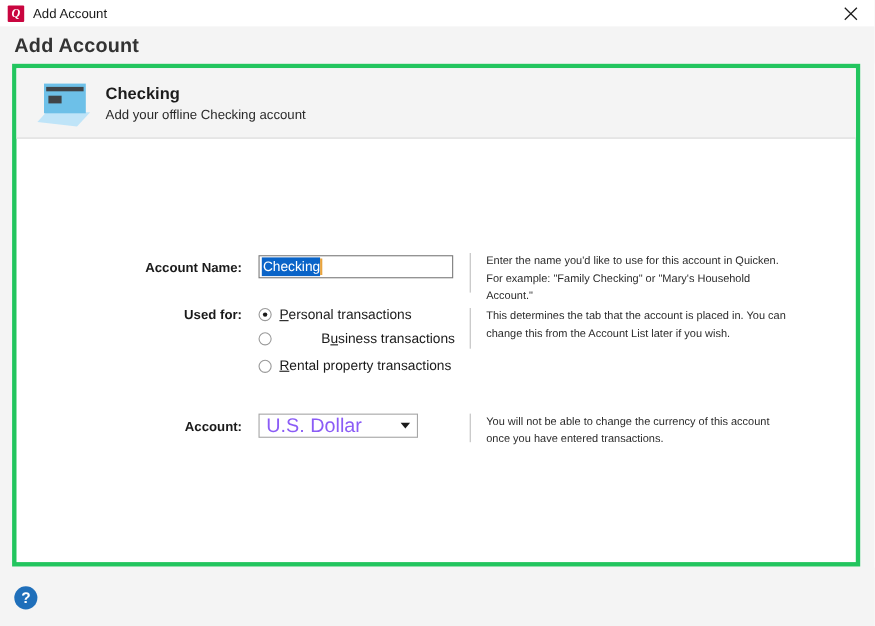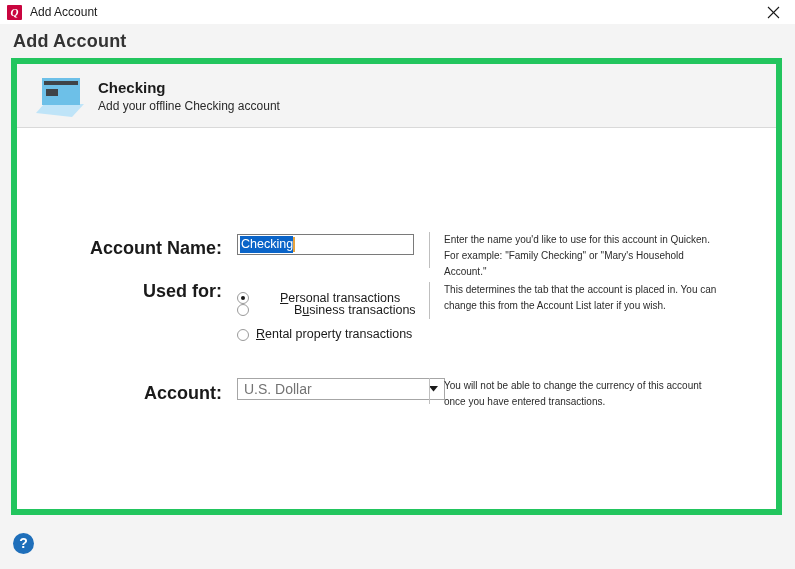--- a/index.html
+++ b/index.html
@@ -71,21 +71,21 @@
   }
 
   
   .panel {
     position: absolute;
     left: 11px;
     top: 58px;
     width: 771px;
     height: 457px;
     background: #ffffff;
-    border: 6px solid #22c55e;
+    border: 4px solid #22c55e;
     box-sizing: border-box;
   }
   .panel-header {
     height: 64px;
     background: #f4f4f4;
     border-bottom: 1px solid #d9d9d9;
     display: flex;
     align-items: center;
     padding-left: 17px;
     box-sizing: border-box;
@@ -108,21 +108,21 @@
     font-size: 12px;
     color: #2a2a2a;
   }
 
   
   .form-area { position: relative; }
 
   .field-label {
     position: absolute;
     text-align: right;
-    font-size: 18px;
+    font-size: 12px;
     font-weight: bold;
     color: #1a1a1a;
     width: 150px;
     left: 55px;
   }
 
   .text-input {
     position: absolute;
     left: 220px;
     width: 177px;
@@ -179,29 +179,29 @@
     margin-left: 7px;
     font-size: 12.5px;
     color: #1a1a1a;
     white-space: nowrap;
   }
   .mn { text-decoration: underline; }
 
   .select-box {
     position: absolute;
     left: 220px;
-    width: 208px;
+    width: 145px;
     height: 22px;
     border: 1px solid #a6a6a6;
     background: #ffffff;
     box-sizing: border-box;
     display: flex;
     align-items: center;
-    font-size: 14px;
-    color: #737373;
+    font-size: 18px;
+    color: #8b5cf6;
   }
   .select-value { padding-left: 6px; flex: 1; }
   .select-arrow {
     width: 21px;
     height: 20px;
     display: flex;
     align-items: center;
     justify-content: center;
     flex: 0 0 auto;
   }
@@ -291,21 +291,21 @@
       <span class="caret"></span>
     </div>
 
     <div class="help-block" style="top:104px;">
       <div class="help-rule" style="height:36px;"></div>
       <div class="help-text">Enter the name you'd like to use for this account in Quicken. For example: "Family Checking" or "Mary's Household Account."</div>
     </div>
 
     <div class="field-label" style="top:153px;text-align:right;">Used for:</div>
 
-    <div class="radio-row" style="top:162px;gap:24px;">
+    <div class="radio-row" style="top:152px;">
       <span class="radio checked"></span>
       <span class="radio-label"><span class="mn">P</span>ersonal transactions</span>
     </div>
 
     <div class="radio-row" style="top:174px;gap:38px;">
       <span class="radio"></span>
       <span class="radio-label">B<span class="mn">u</span>siness transactions</span>
     </div>
 
     <div class="radio-row" style="top:197px;align-items:flex-end;">

